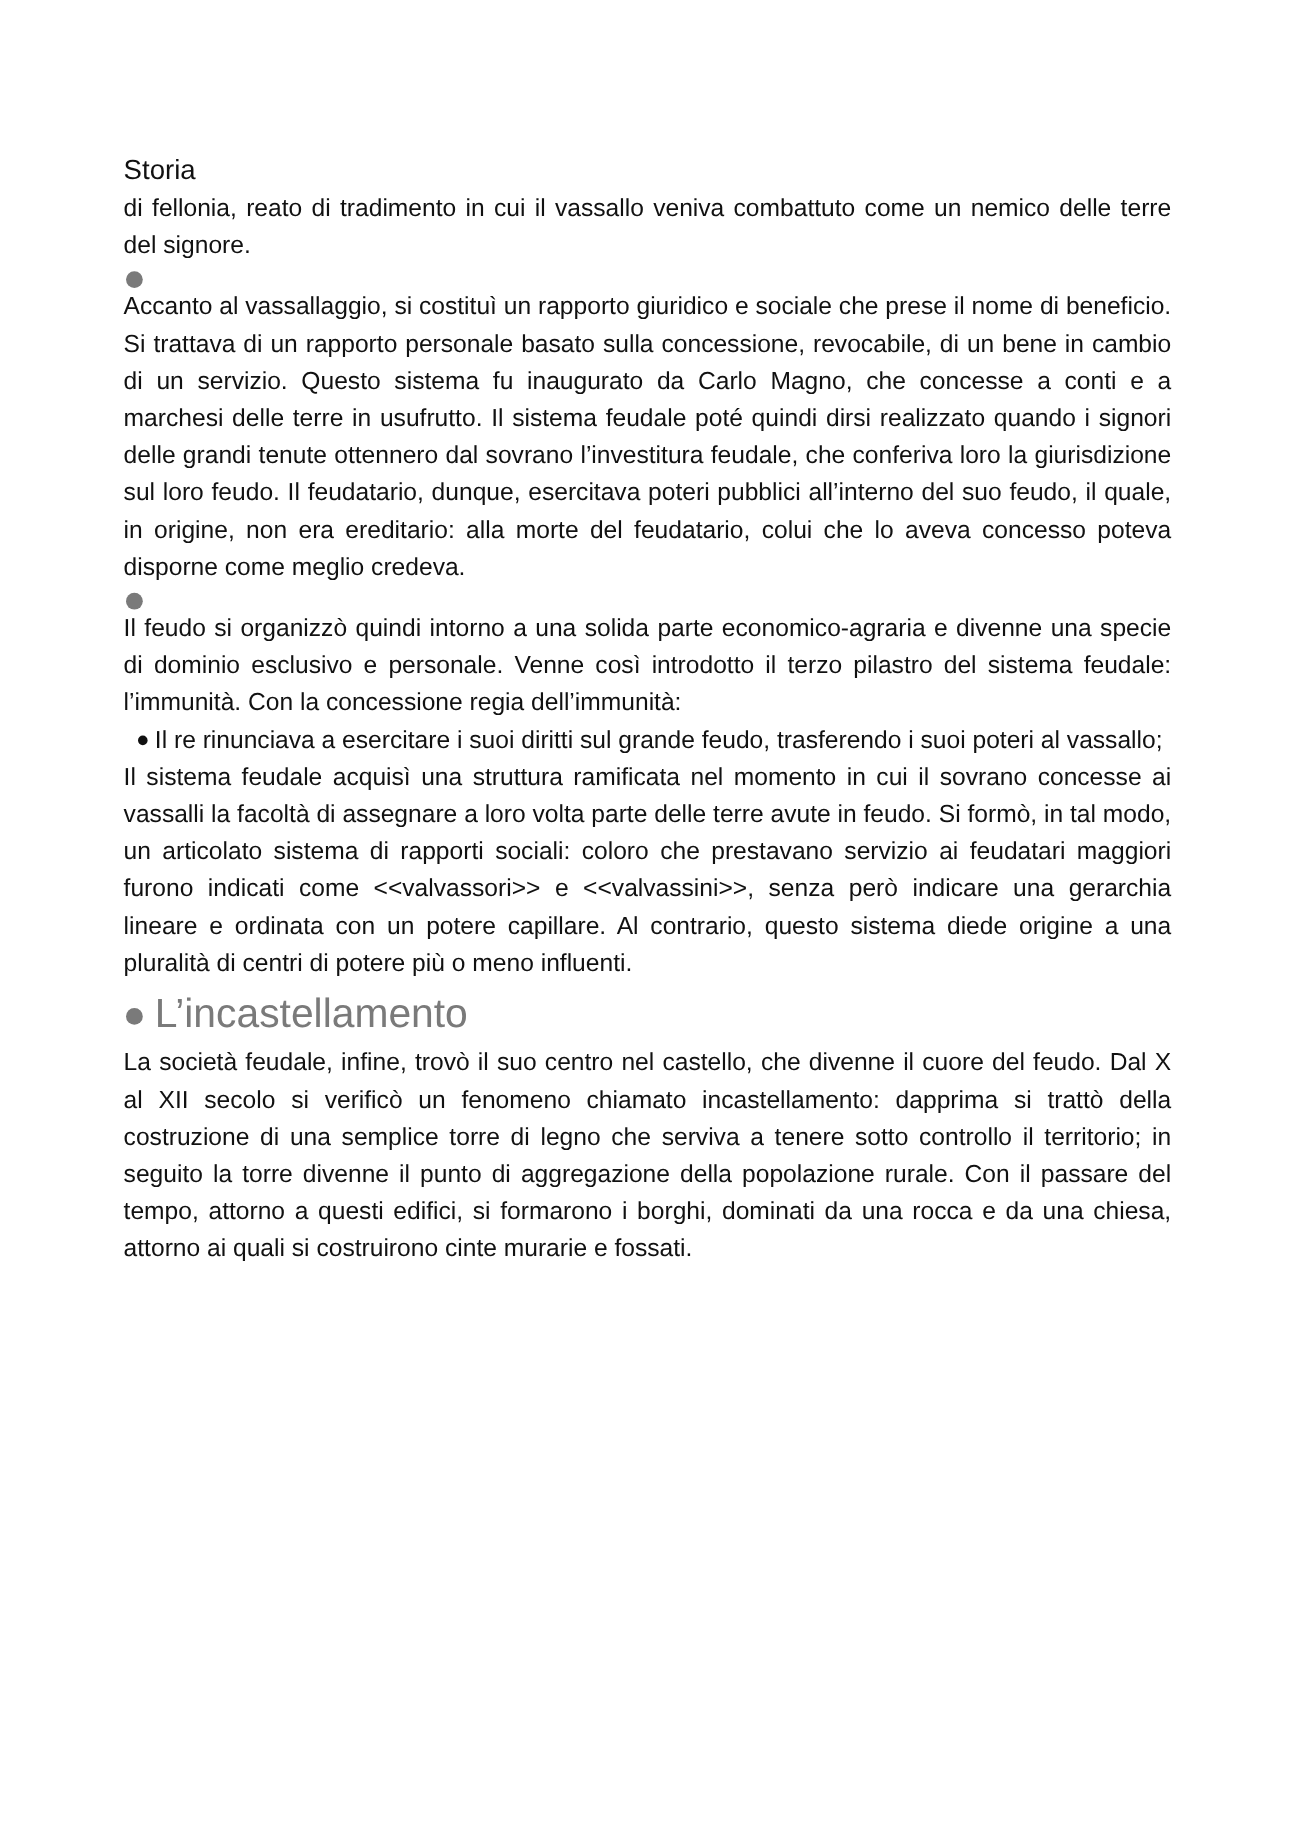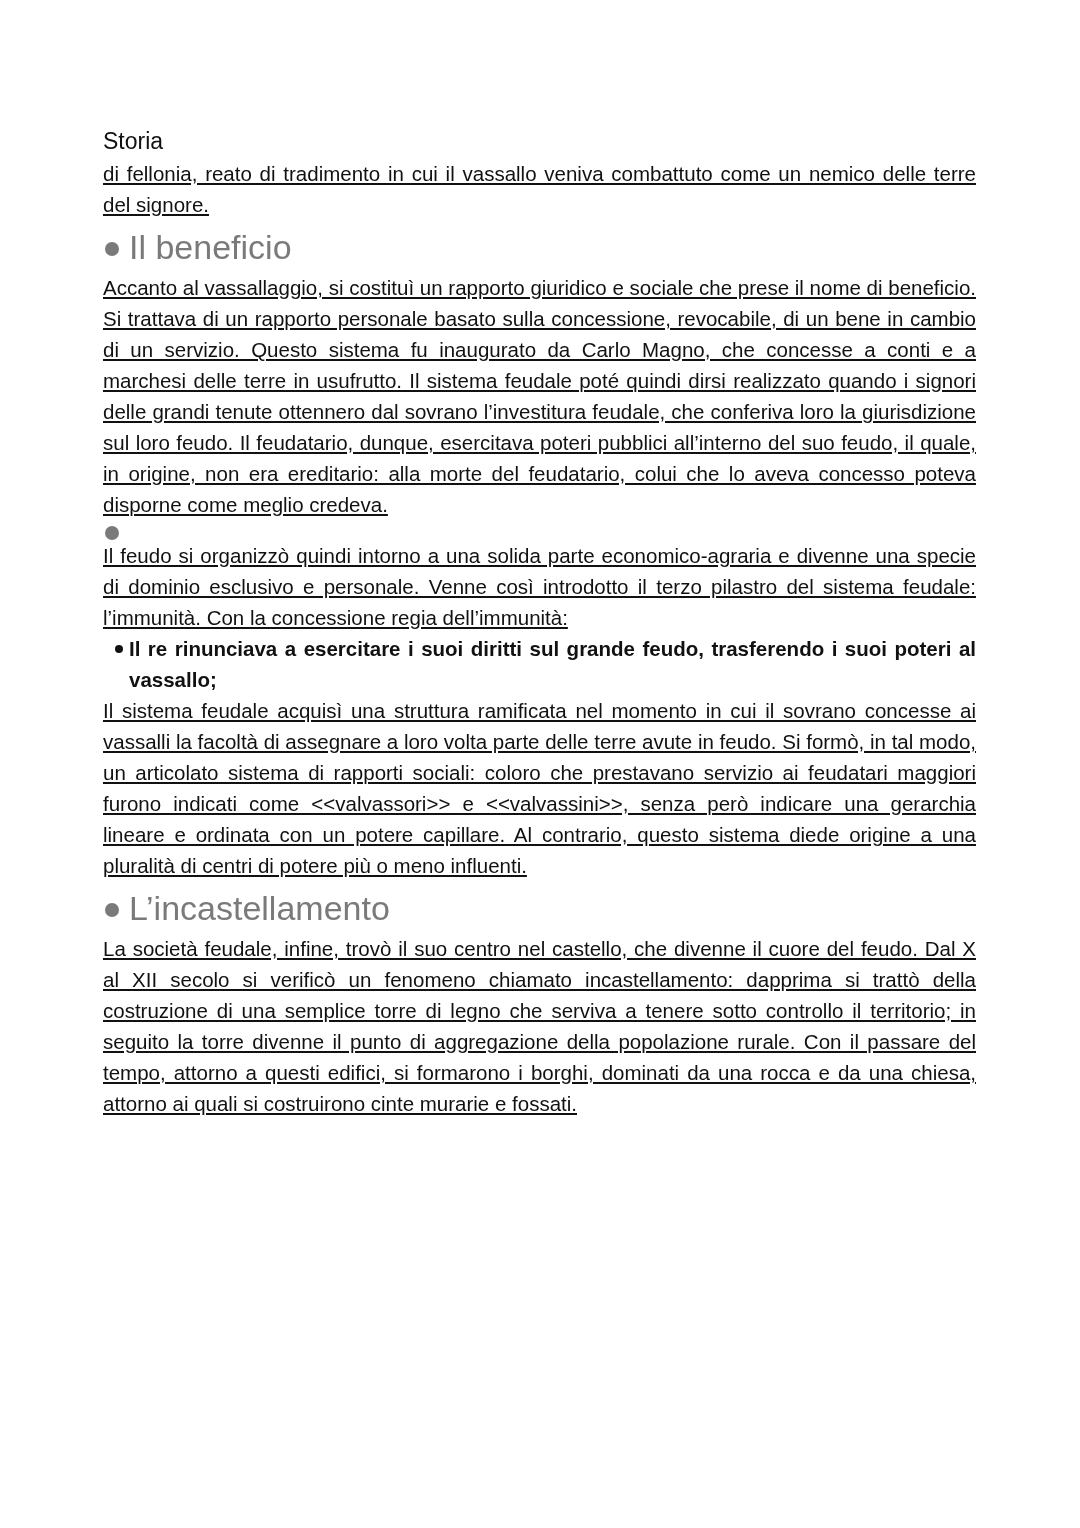--- a/index.html
+++ b/index.html
@@ -13,57 +13,56 @@
     color: #111111;
     font-size: 20.5px;
     line-height: 31px;
   }
   .subject {
     font-size: 23px;
     line-height: 34px;
     margin: 0;
     color: #111111;
   }
-  p { margin: 0; text-align: justify; text-decoration: underline; }
+  p { margin: 0; text-align: justify; }
   h2 {
     margin: 4px 0 2px 0;
     font-weight: normal;
     font-size: 34px;
     line-height: 46px;
     color: #7a7a7a;
     display: flex;
     align-items: center;
   }
   h2 .dot {
     display: inline-block;
     width: 14px; height: 14px;
     border-radius: 50%;
     background: #7a7a7a;
     margin: 0 10px 0 2px;
     position: relative;
     top: 2px;
   }
   ul { list-style: none; margin: 0; padding: 0 0 0 12px; }
-  ul li { position: relative; padding-left: 14px; text-align: justify; font-weight: bold; }
+  ul li { position: relative; padding-left: 14px; text-align: justify; }
   ul li .b {
     position: absolute; left: 0; top: 12px;
     width: 8px; height: 8px; border-radius: 50%; background: #111;
   }
 </style>
 </head>
 <body>
 
 <div class="page">
   <div class="subject">Storia</div>
   <p>di fellonia, reato di tradimento in cui il vassallo veniva combattuto come un nemico delle terre del signore.</p>
 
   <section>
     <h2>
       <span class="dot"></span>
-      <span>Il beneficio</span>
     </h2>
     <p>Accanto al vassallaggio, si costituì un rapporto giuridico e sociale che prese il nome di beneficio. Si trattava di un rapporto personale basato sulla concessione, revocabile, di un bene in cambio di un servizio. Questo sistema fu inaugurato da Carlo Magno, che concesse a conti e a marchesi delle terre in usufrutto. Il sistema feudale poté quindi dirsi realizzato quando i signori delle grandi tenute ottennero dal sovrano l’investitura feudale, che conferiva loro la giurisdizione sul loro feudo. Il feudatario, dunque, esercitava poteri pubblici all’interno del suo feudo, il quale, in origine, non era ereditario: alla morte del feudatario, colui che lo aveva concesso poteva disporne come meglio credeva.</p>
   </section>
 
   <section>
     <h2>
       <span class="dot"></span>
     </h2>
     <p>Il feudo si organizzò quindi intorno a una solida parte economico-agraria e divenne una specie di dominio esclusivo e personale. Venne così introdotto il terzo pilastro del sistema feudale: l’immunità. Con la concessione regia dell’immunità:</p>
     <ul>

